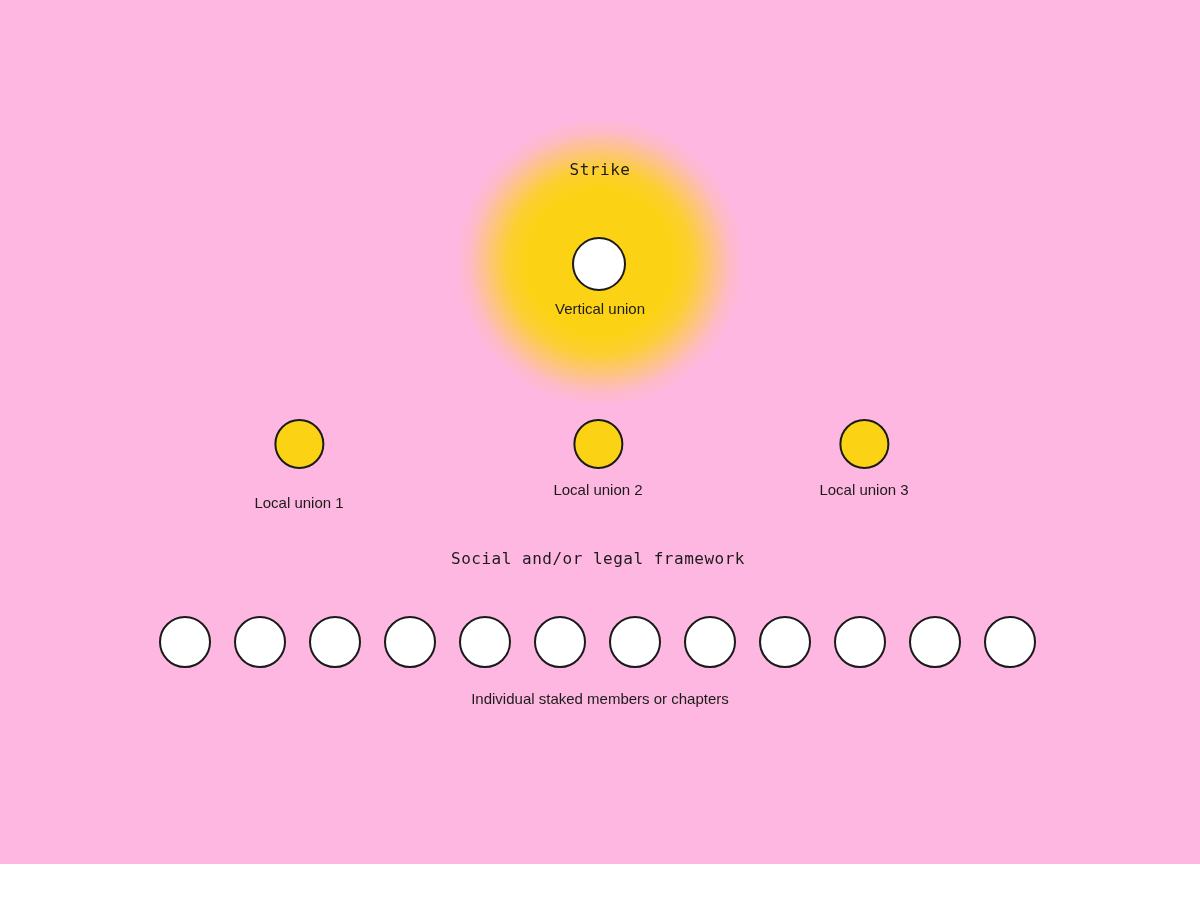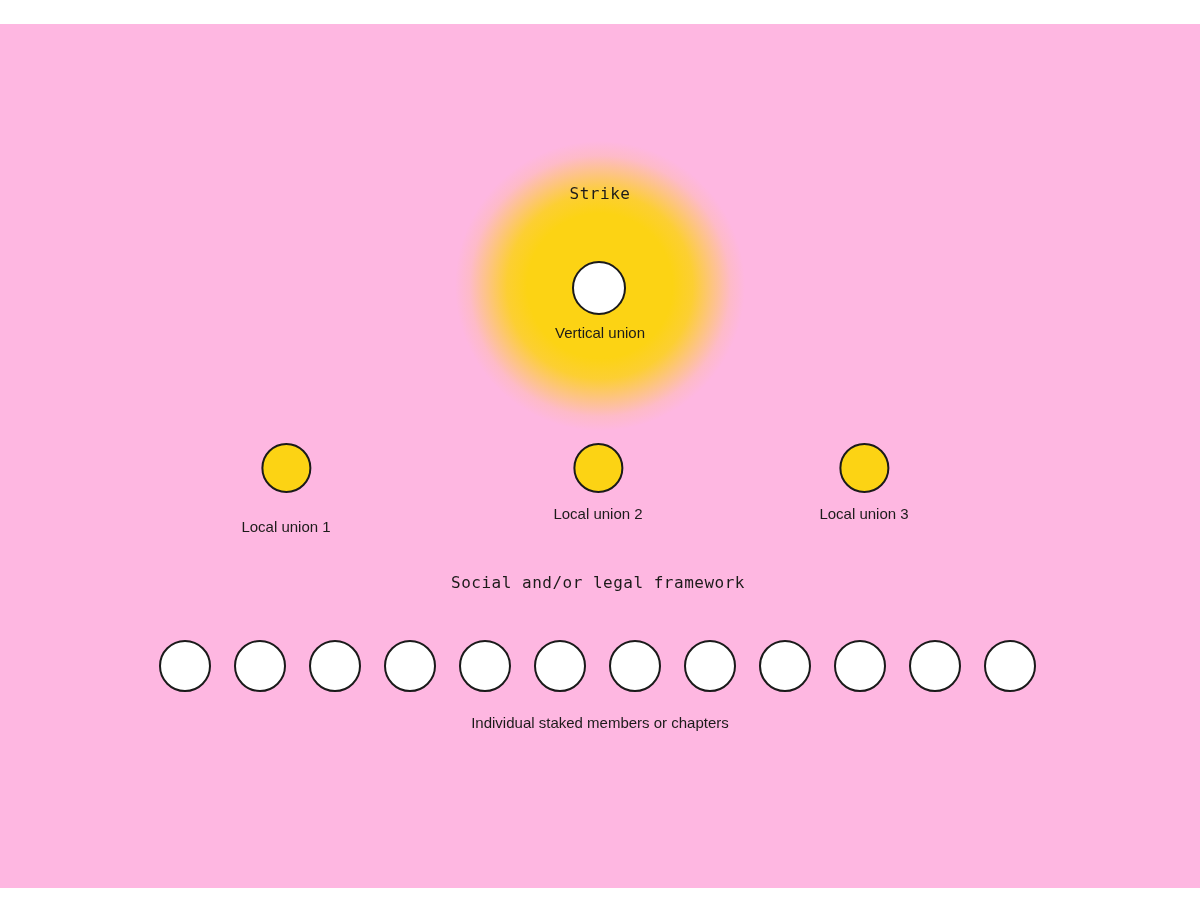--- a/index.html
+++ b/index.html
@@ -11,21 +11,20 @@
   }
   * { margin: 0; padding: 0; box-sizing: border-box; }
   html, body { width: 1200px; height: 900px; overflow: hidden; }
   body { font-family: "Liberation Sans", sans-serif; }
 
   .canvas {
     position: relative;
     width: 1200px;
     height: 864px;
     background: var(--background);
-    margin-top: 24px;
   }
 
   .label {
     position: absolute;
     transform: translate(-50%, -50%);
     white-space: nowrap;
     color: var(--text);
     z-index: 2;
   }
   .mono {
@@ -81,21 +80,21 @@
   }
   .local-union-circle {
     width: 50px;
     height: 50px;
     background: var(--yellow);
   }
   .local-union-node .node-label {
     color: var(--text);
     white-space: nowrap;
   }
-  .lu-1 { left: 286px; gap: 25px; }
+  .lu-1 { left: 299px; gap: 25px; }
   .lu-2 { left: 598px; }
   .lu-3 { left: 864px; }
 
   .members-row {
     position: absolute;
     left: 159px;
     top: 616px;
     display: flex;
     gap: 23px;
     z-index: 2;

